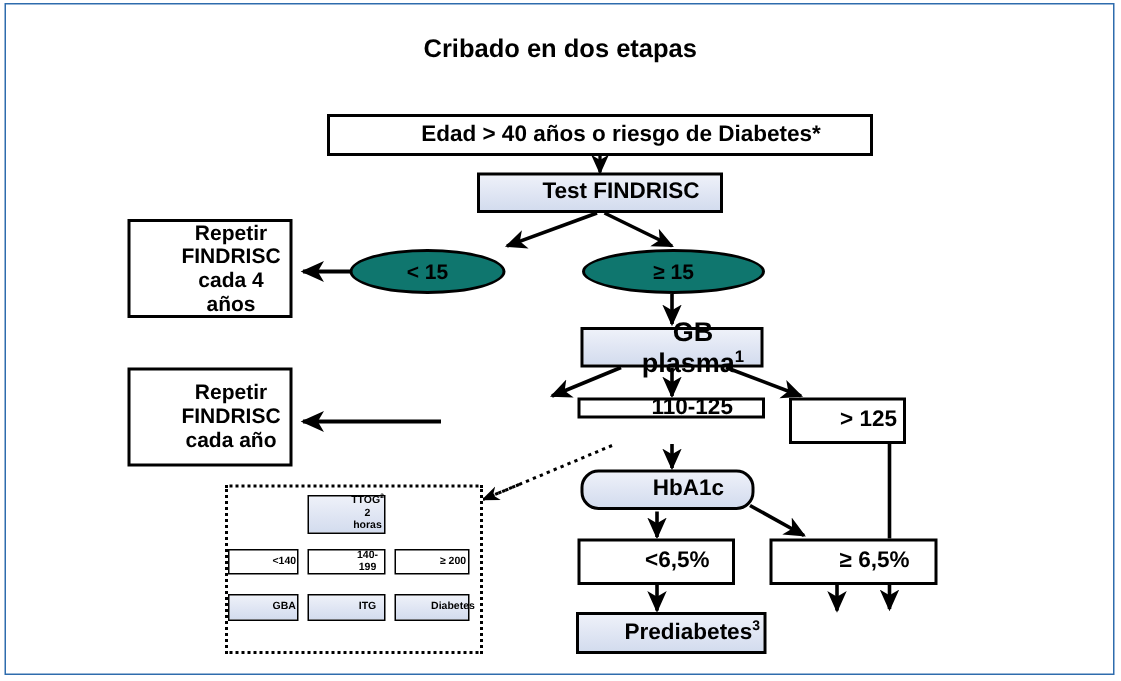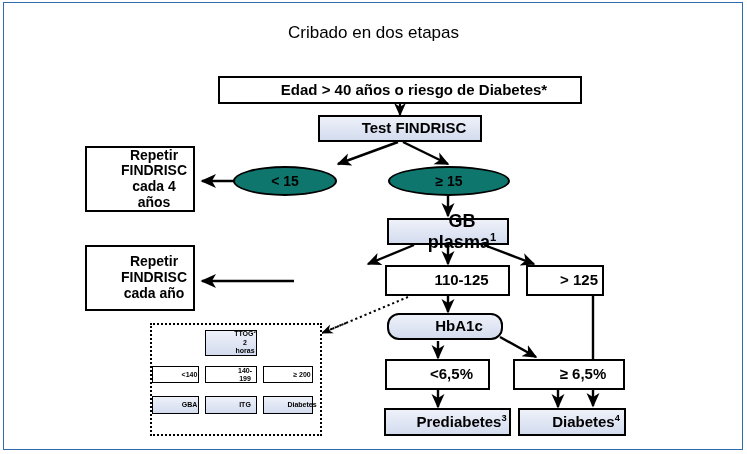--- a/index.html
+++ b/index.html
@@ -26,21 +26,21 @@
     border: 1.5px solid #2e6cad;
     box-sizing: border-box;
   }
   .title {
     position: absolute;
     left: 0;
     top: 23px;
     width: 747px;
     text-align: center;
     font-size: 17px;
-    font-weight: normal;
+    font-weight: bold;
     color: #000;
     letter-spacing: 0px;
   }
   
   .node {
     position: absolute;
     box-sizing: border-box;
     border: 2px solid #000;
     background: #ffffff;
     display: flex;
@@ -180,21 +180,21 @@
     <span>Repetir
 FINDRISC
 cada año</span>
   </div>
 
   <div class="node blue" style="left:387px; top:218px; width:122px; height:27px; font-size:18px;">
     <span><span>GB plasma</span><sup>1</sup></span>
   </div>
 
 
-  <div class="node" style="left:385px; top:265px; width:125px; height:31px; font-size:15px;">
+  <div class="node" style="left:385px; top:265px; width:125px; height:14px; font-size:15px;">
     <span>110-125</span>
   </div>
 
   <div class="node" style="left:526px; top:265px; width:78px; height:31px; font-size:15px;">
     <span>&gt; 125</span>
   </div>
 
   <div class="node blue" style="left:387px; top:313px; width:116px; height:27px; font-size:15px;border-radius:12px;">
     <span>HbA1c</span>
   </div>
@@ -204,23 +204,20 @@
   </div>
 
   <div class="node" style="left:513px; top:359px; width:112px; height:31px; font-size:15px;">
     <span>≥ 6,5%</span>
   </div>
 
   <div class="node blue" style="left:384px; top:408px; width:127px; height:28px; font-size:15px;">
     <span><span>Prediabetes</span><sup>3</sup></span>
   </div>
 
-  <div class="node blue" style="left:518px; top:408px; width:108px; height:28px; font-size:15px;">
-    <span><span>Diabetes</span><sup>4</sup></span>
-  </div>
 
   <div class="inset" style="left:150px; top:323px; width:172px; height:113px;"></div>
 
   <div class="node blue hairline multi" style="left:205px; top:330px; width:52px; height:26px; font-size:7px; flex-direction:column; line-height:1.25;">
     <span><span>TTOG</span><sup>2</sup></span>
     <span>2 horas</span>
   </div>
 
   <div class="node hairline" style="left:152px; top:366px; width:47px; height:17px; font-size:7px;">
     <span>&lt;140</span>

